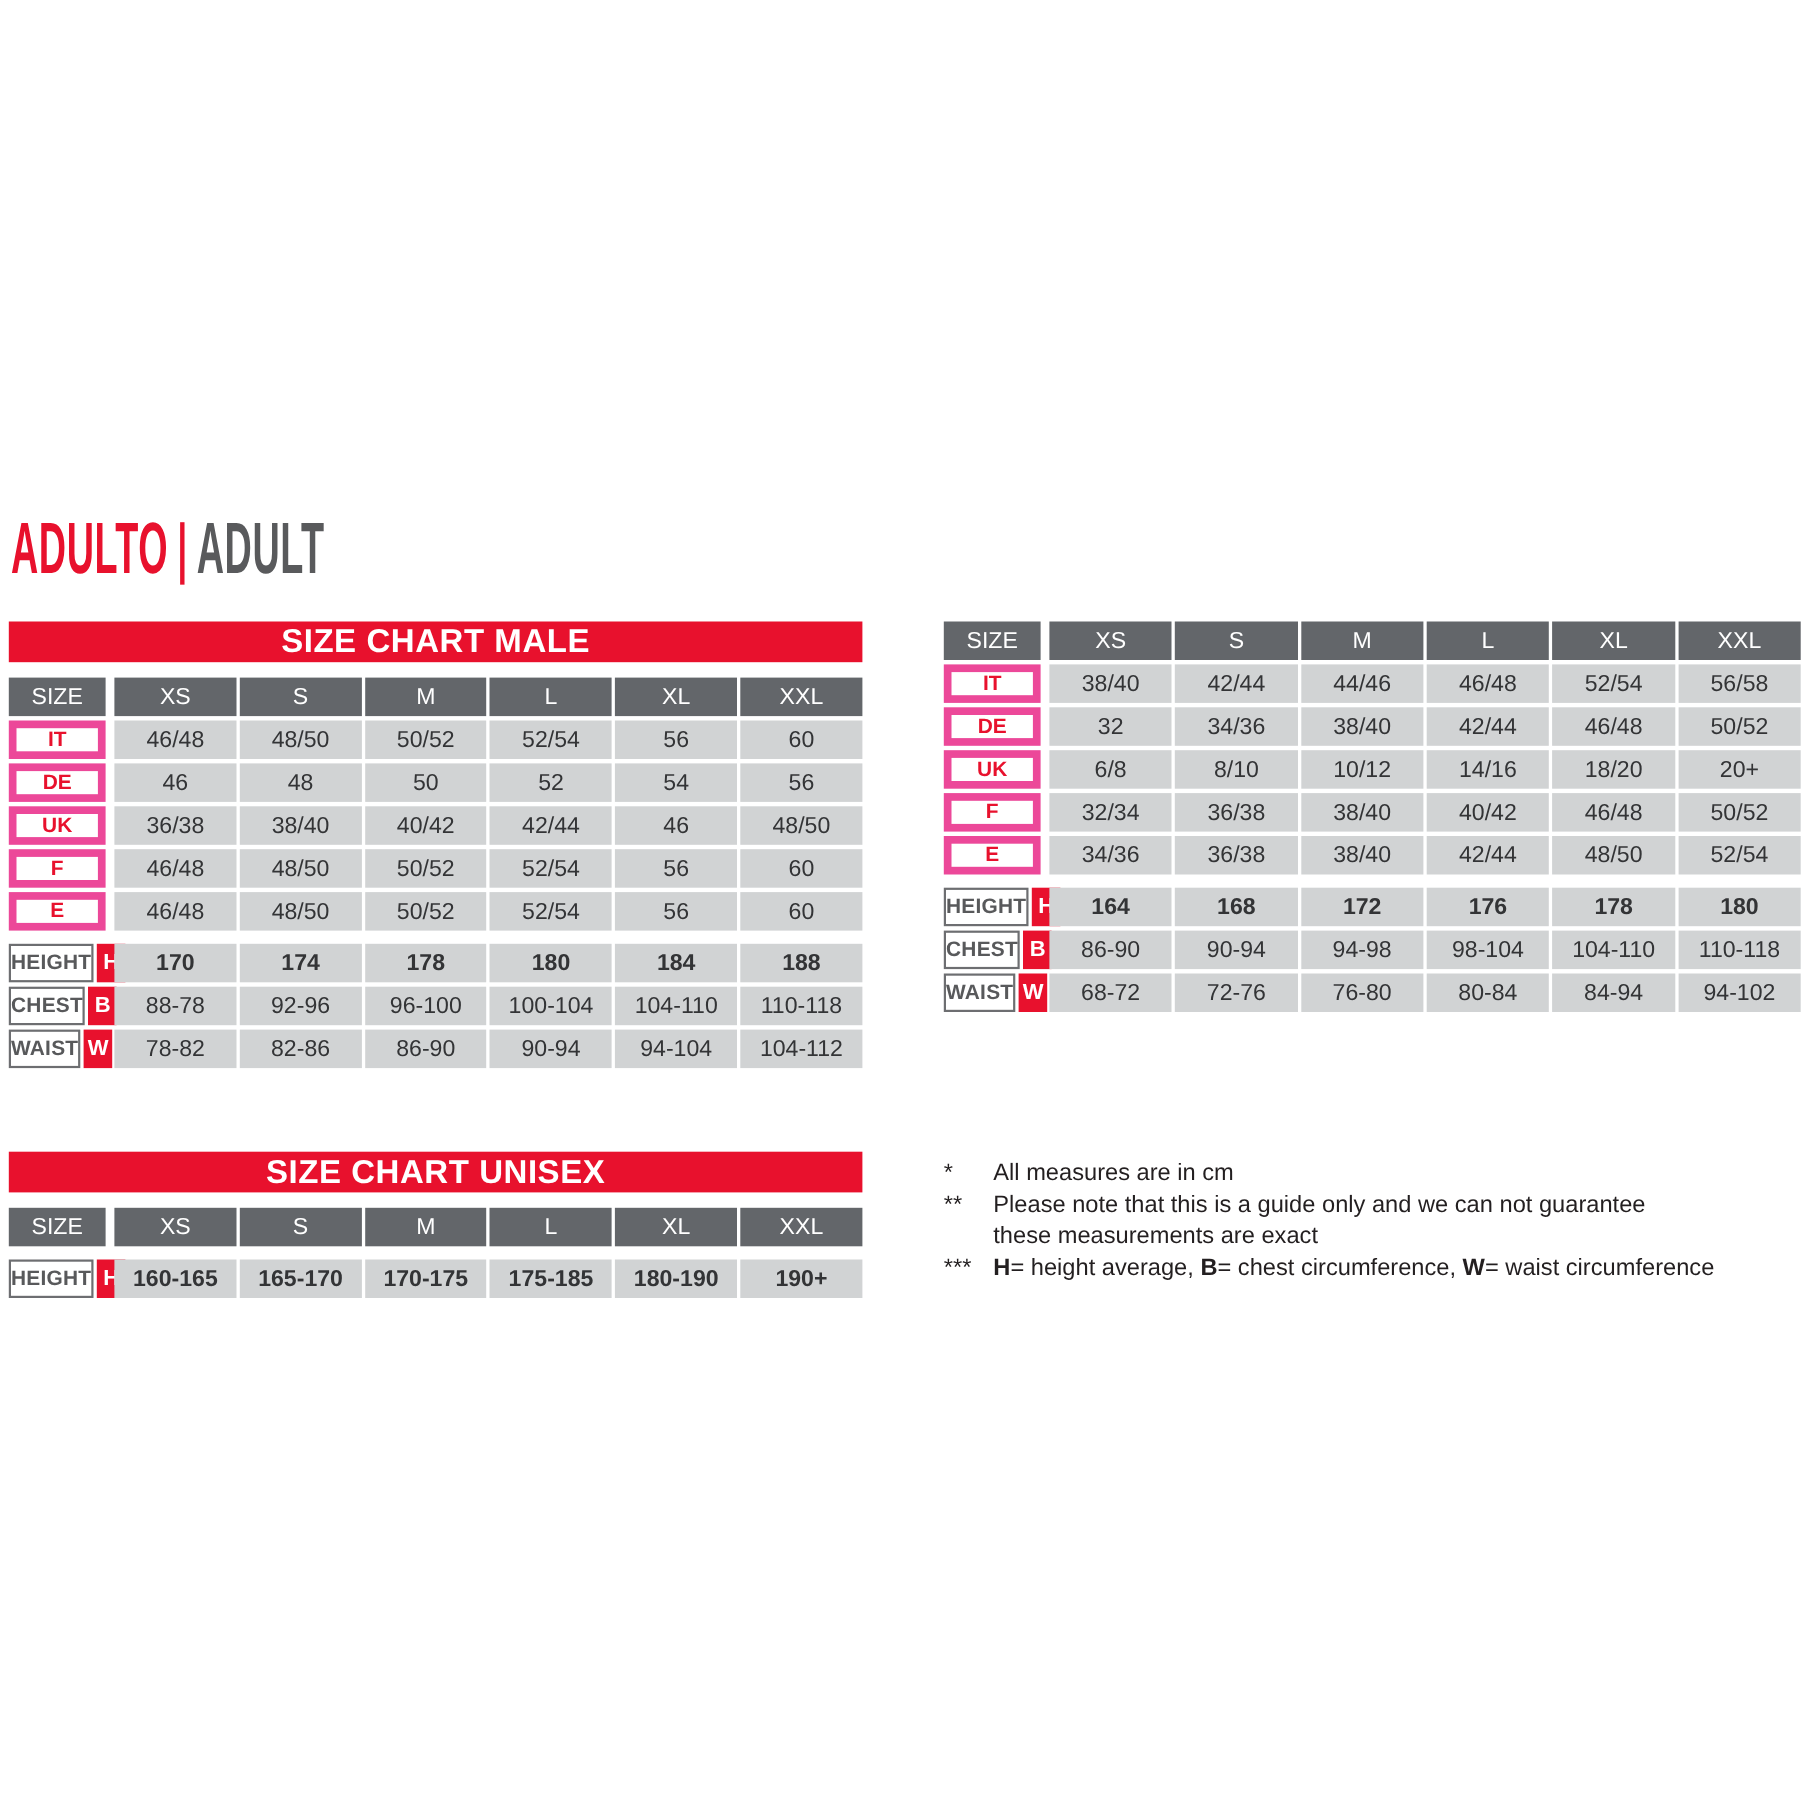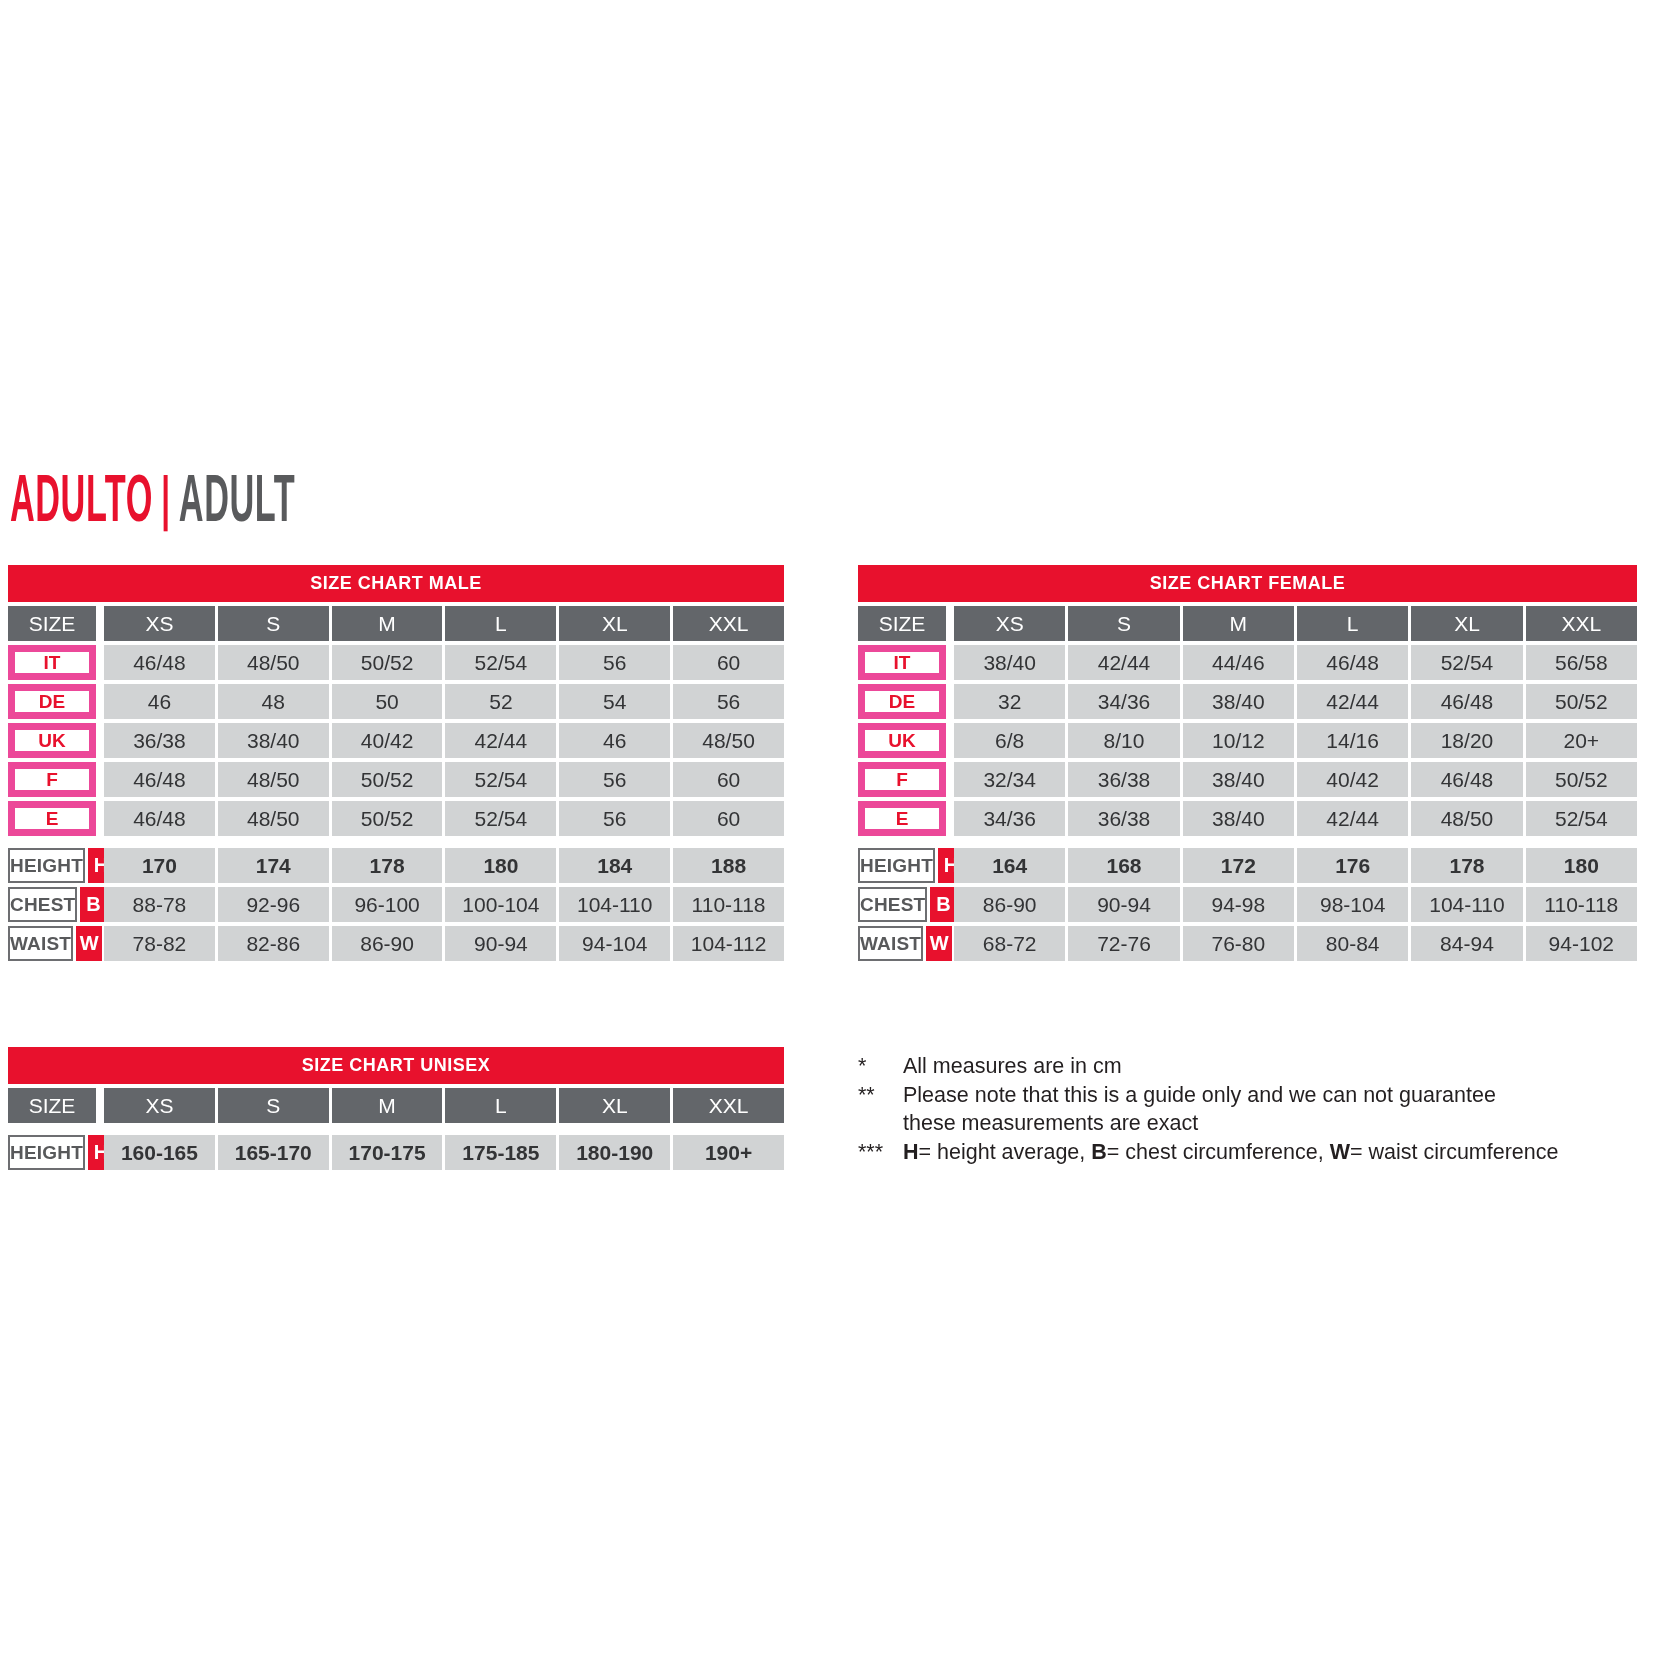--- a/index.html
+++ b/index.html
@@ -21,22 +21,22 @@
   }
   .title .t-red { color: #E8112D; }
   .title .t-sep { color: #E8112D; font-weight: bold; font-size: 60px; }
   .title .t-gray { color: #595A5C; }
 
   
   .size-table { position: absolute; }
   .banner {
     height: 37px; background: #E8112D; color: #ffffff;
     display: flex; align-items: center; justify-content: center;
-    font-weight: bold; font-size: 18px; letter-spacing: 0.5px;
-    margin-bottom: 4px;
+    font-weight: bold; font-size: 30px; letter-spacing: 0.5px;
+    margin-bottom: 14px;
   }
   .row { display: flex; height: 35px; margin-bottom: 4px; }
   .label-col { width: 88px; flex: none; }
   .data-col {
     flex: 1; margin-left: 3px;
     display: flex; align-items: center; justify-content: center;
     font-size: 21px; color: #333436;
   }
   .label-col + .data-col, .label-wrap + .data-col { margin-left: 8px; }
   .hcell { background: #63666A; color: #ffffff; font-size: 21px; }
@@ -167,21 +167,20 @@
         <div class="cell data-col">82-86</div>
         <div class="cell data-col">86-90</div>
         <div class="cell data-col">90-94</div>
         <div class="cell data-col">94-104</div>
         <div class="cell data-col">104-112</div>
       </div>
     </div>
 </div>
 
 <div class="size-table" style="left:858px; top:565px; width:779px;">
-  <div class="banner">SIZE CHART FEMALE</div>
   <div class="rows">
       <div class="row">
         <div class="hcell label-col">SIZE</div>
         <div class="hcell data-col">XS</div>
         <div class="hcell data-col">S</div>
         <div class="hcell data-col">M</div>
         <div class="hcell data-col">L</div>
         <div class="hcell data-col">XL</div>
         <div class="hcell data-col">XXL</div>
       </div>

